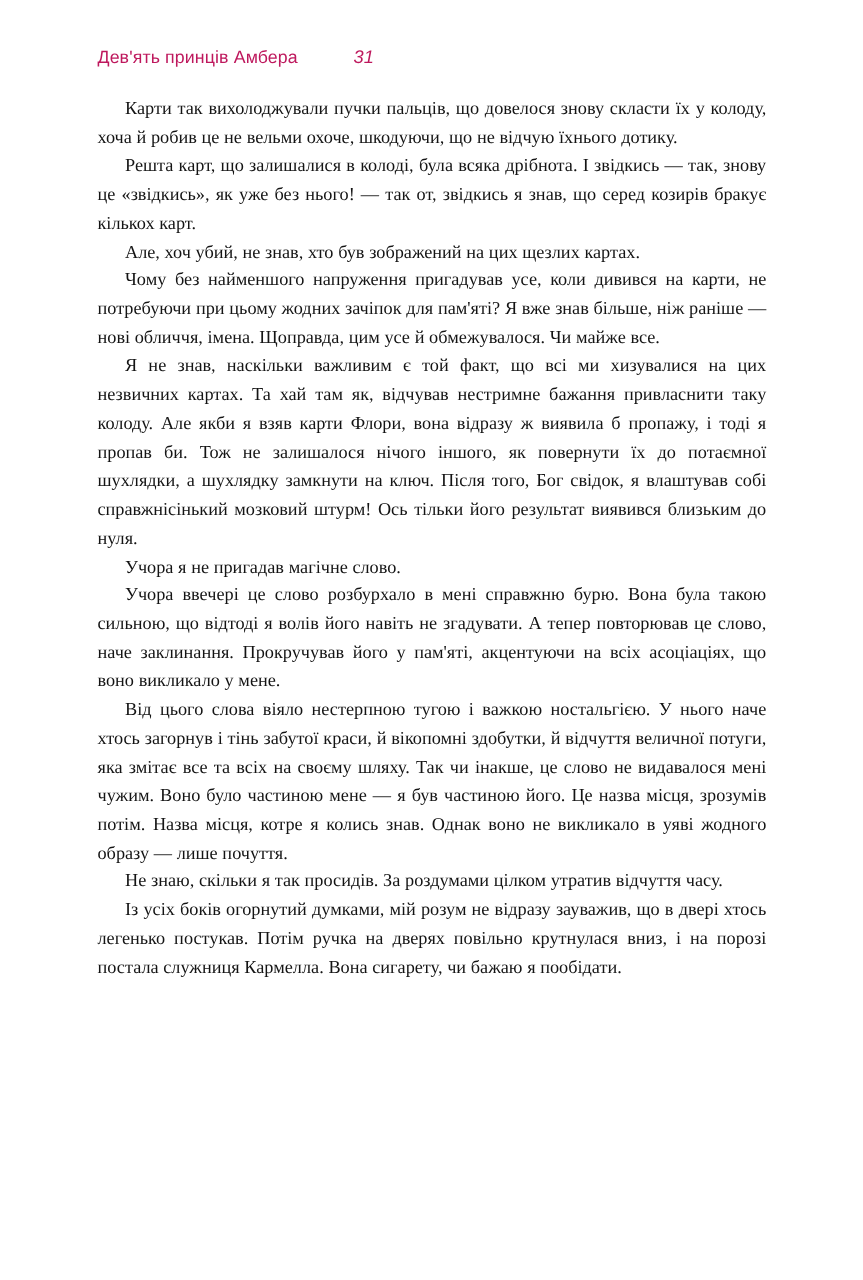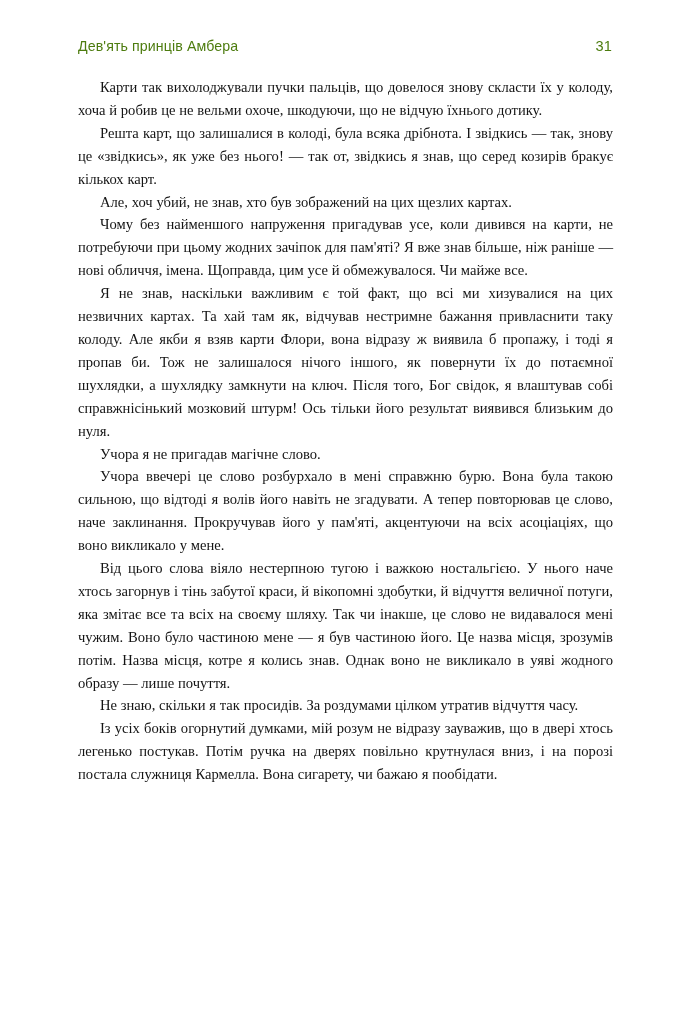--- a/index.html
+++ b/index.html
@@ -25,35 +25,36 @@
 
   
   .running-head {
     position: absolute;
     left: 78px;
     top: 38px;
     width: 534px;
     height: 20px;
     display: flex;
     align-items: baseline;
-    justify-content: space-between;
+    justify-content: flex-start;
     font-family: "Liberation Sans", "DejaVu Sans", sans-serif;
     font-size: 14.2px;
     letter-spacing: 0.1px;
-    color: #4d7c0f;
+    color: #be185d;
     white-space: nowrap;
   }
   .running-head .rh-title {
     font-size: 14.2px;
   }
   .running-head .rh-folio {
-    margin-left: 74px;
+    margin-left: 41px;
     font-size: 14.6px;
     min-width: 20px;
     text-align: right;
+    font-style: italic;
   }
 
   
   .text-block {
     position: absolute;
     left: 78px;
     top: 76px;
     width: 535px;
   }
 

